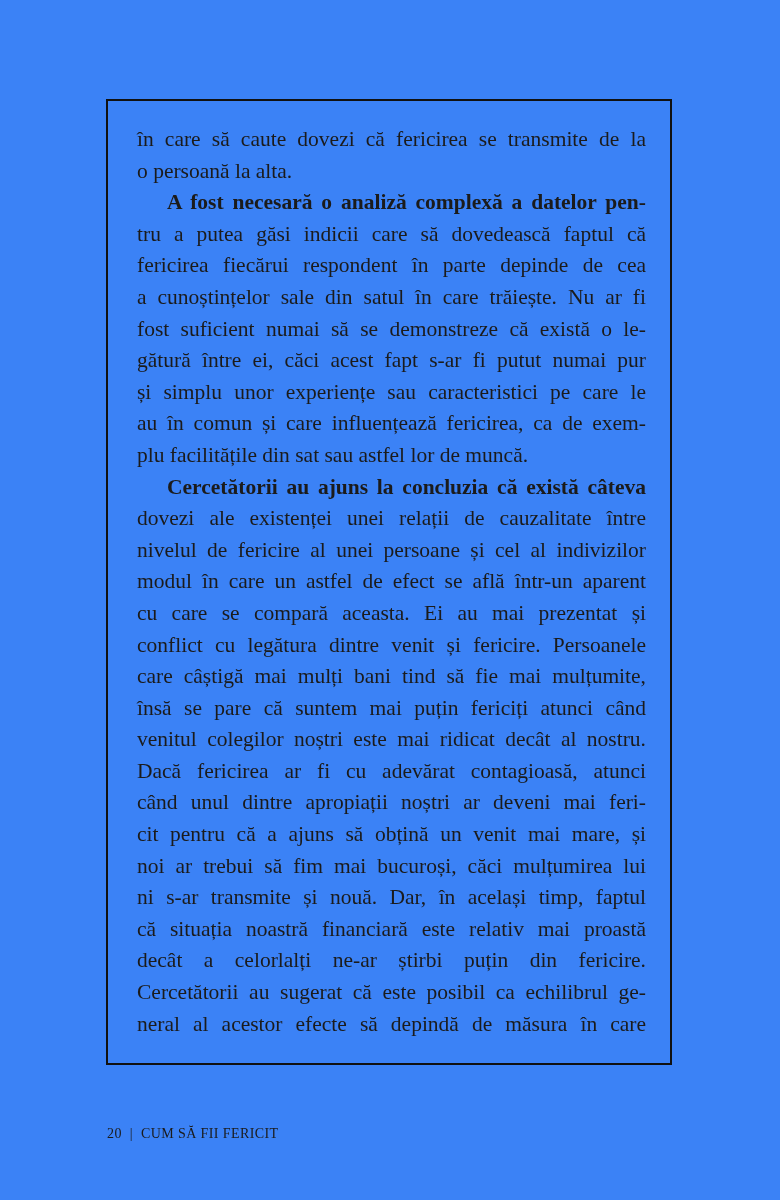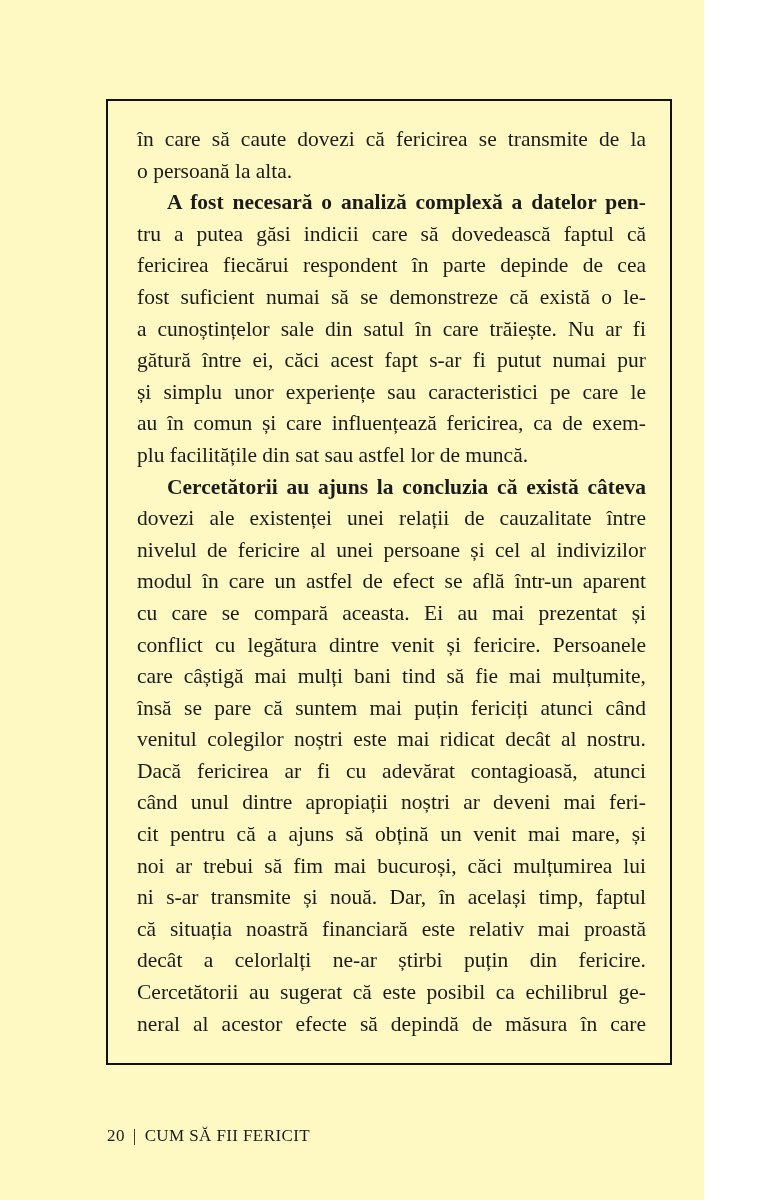--- a/index.html
+++ b/index.html
@@ -2,23 +2,23 @@
 <html lang="ro"><head>
 <meta charset="utf-8">
 <style>
   html, body {
     margin: 0;
     padding: 0;
     background: #ffffff;
   }
   .sheet {
     position: relative;
-    width: 704px;
+    width: 780px;
     height: 1200px;
-    background: #fef9c3;
+    background: #3b82f6;
     font-family: "Liberation Serif", serif;
     color: #1b1b1b;
     overflow: hidden;
   }
   .page-border {
     position: absolute;
     left: 106px;
     top: 99px;
     width: 566px;
     height: 966px;
@@ -43,21 +43,21 @@
     text-align-last: left;
   }
   .line.indent {
     text-indent: 30px;
     font-weight: bold;
   }
   .page-footer {
     position: absolute;
     left: 107px;
     top: 1126px;
-    font-size: 17px;
+    font-size: 14px;
     letter-spacing: 0.4px;
     color: #1b1b1b;
     display: flex;
     align-items: flex-end;
   }
   .page-footer .num {
     margin-right: 8px;
   }
   .page-footer .divider {
     margin-right: 8px;
@@ -72,22 +72,22 @@
 
 <main class="sheet">
   <div class="page-border"></div>
 
   <div class="text-block">
       <div class="line">în care să caute dovezi că fericirea se transmite de la</div>
       <div class="line endline">o persoană la alta.</div>
       <div class="line indent">A fost necesară o analiză complexă a datelor pen-</div>
       <div class="line">tru a putea găsi indicii care să dovedească faptul că</div>
       <div class="line">fericirea fiecărui respondent în parte depinde de cea</div>
+      <div class="line">a cunoștințelor sale din satul în care trăiește. Nu ar fi</div>
       <div class="line">fost suficient numai să se demonstreze că există o le-</div>
-      <div class="line">a cunoștințelor sale din satul în care trăiește. Nu ar fi</div>
       <div class="line">gătură între ei, căci acest fapt s-ar fi putut numai pur</div>
       <div class="line">și simplu unor experiențe sau caracteristici pe care le</div>
       <div class="line">au în comun și care influențează fericirea, ca de exem-</div>
       <div class="line endline">plu facilitățile din sat sau astfel lor de muncă.</div>
       <div class="line indent">Cercetătorii au ajuns la concluzia că există câteva</div>
       <div class="line">dovezi ale existenței unei relații de cauzalitate între</div>
       <div class="line">nivelul de fericire al unei persoane și cel al indivizilor</div>
       <div class="line">modul în care un astfel de efect se află într-un aparent</div>
       <div class="line">cu care se compară aceasta. Ei au mai prezentat și</div>
       <div class="line">conflict cu legătura dintre venit și fericire. Persoanele</div>

